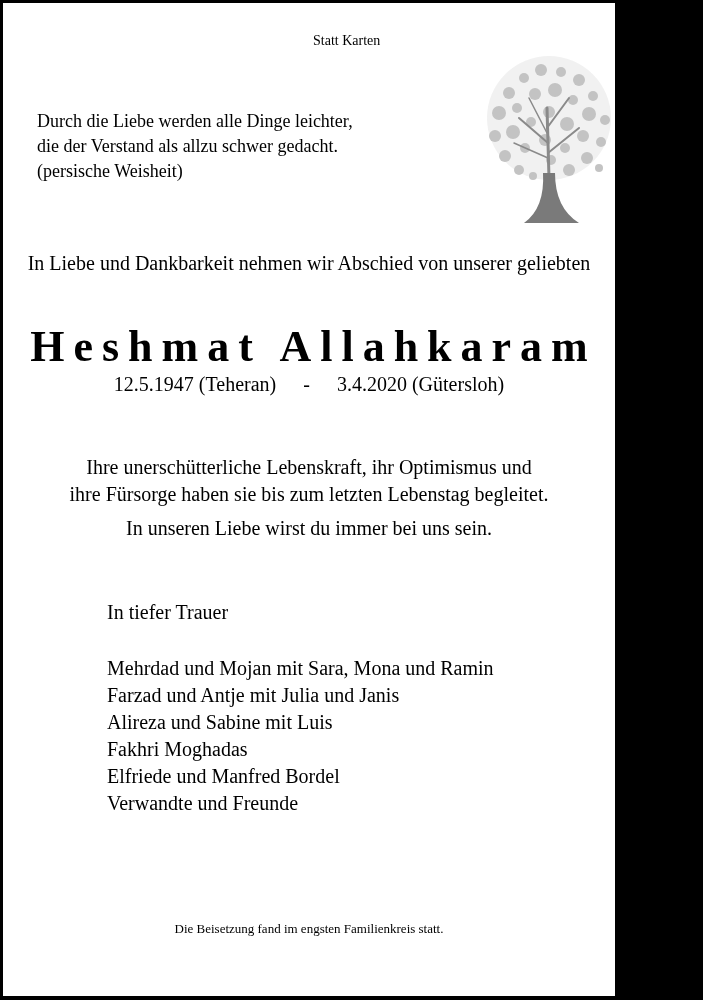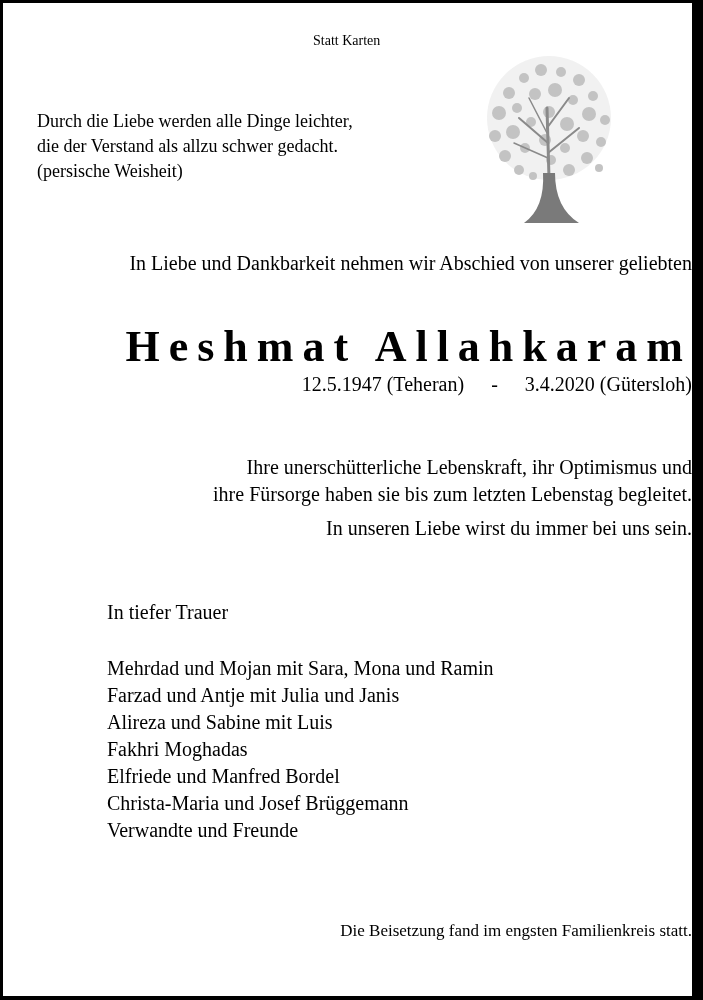--- a/index.html
+++ b/index.html
@@ -1,35 +1,35 @@
 <!DOCTYPE html>
 <html><head>
   <meta charset="utf-8">
   <style>
     html, body { margin: 0; padding: 0; background: #000; }
     body { width: 703px; height: 1000px; overflow: hidden; }
     .page {
-      position: absolute; left: 3px; top: 3px; width: 689px; height: 993px;
+      position: absolute; left: 3px; top: 3px; width: 612px; height: 993px;
       background: #fff; color: #000;
       font-family: "Liberation Serif", "DejaVu Serif", serif;
     }
     .abs { position: absolute; white-space: nowrap; }
-    .center { left: 0; right: 0; text-align: right; }
+    .center { left: 0; right: 0; text-align: center; }
     .statt { top: 30px; left: 310px; font-size: 14px; }
     .quote { left: 34px; top: 106px; font-size: 18px; line-height: 25px; }
     .tree { position: absolute; left: 466px; top: 45px; width: 160px; height: 180px; }
     .intro { top: 249px; font-size: 20px; }
     .name { top: 318px; font-size: 44px; font-weight: bold; letter-spacing: 9px; padding-left: 9px; }
     .dates { top: 370px; font-size: 20px; }
     .dates .sep { display: inline-block; margin: 0 22px; }
     .tribute { top: 451px; font-size: 20px; line-height: 27px; }
     .heart { top: 514px; font-size: 20px; }
     .trauer { left: 104px; top: 598px; font-size: 20px; }
     .mourners { left: 104px; top: 652px; font-size: 20px; line-height: 27px; }
-    .burial { top: 918px; font-size: 17px; }
+    .burial { top: 918px; font-size: 13px; }
   </style>
 </head>
 <body>
 
 <div class="page">
   <div class="abs statt">Statt Karten</div>
 
   <div class="abs quote">
     <div>Durch die Liebe werden alle Dinge leichter,</div>
     <div>die der Verstand als allzu schwer gedacht.</div>
@@ -99,18 +99,17 @@
   <div class="abs center heart">In unseren Liebe wirst du immer bei uns sein.</div>
 
   <div class="abs trauer">In tiefer Trauer</div>
 
   <div class="abs mourners">
     <div>Mehrdad und Mojan mit Sara, Mona und Ramin</div>
     <div>Farzad und Antje mit Julia und Janis</div>
     <div>Alireza und Sabine mit Luis</div>
     <div>Fakhri Moghadas</div>
     <div>Elfriede und Manfred Bordel</div>
-    <div>Christa-Maria und Josef Brüggemann</div>
     <div>Verwandte und Freunde</div>
   </div>
 
   <div class="abs center burial">Die Beisetzung fand im engsten Familienkreis statt.</div>
 </div>
 
 </body></html>

